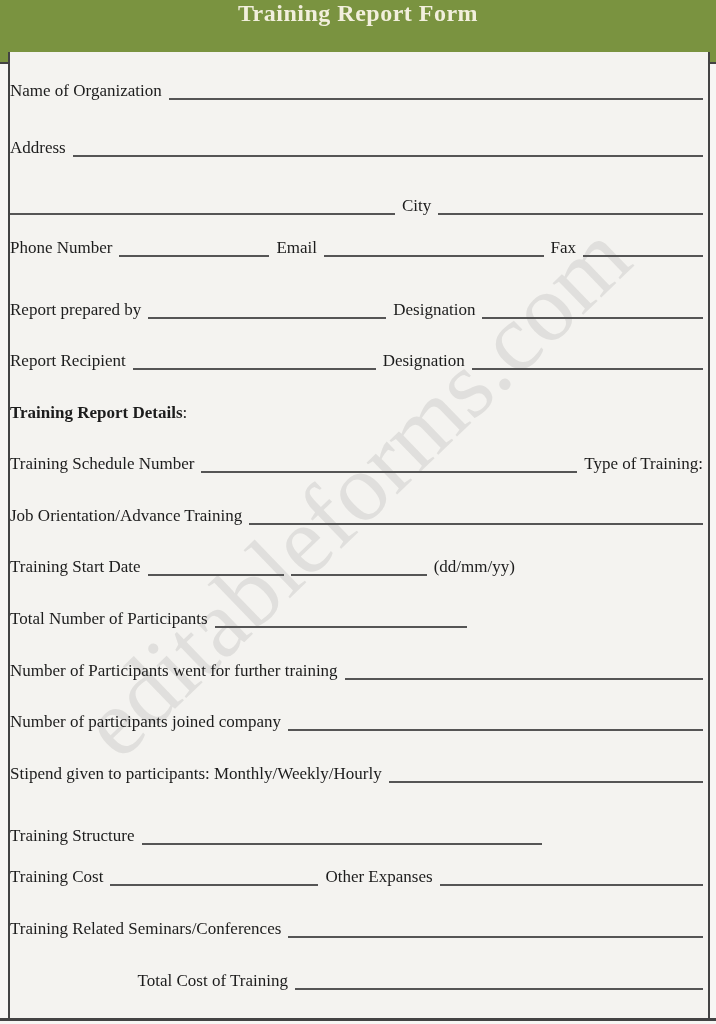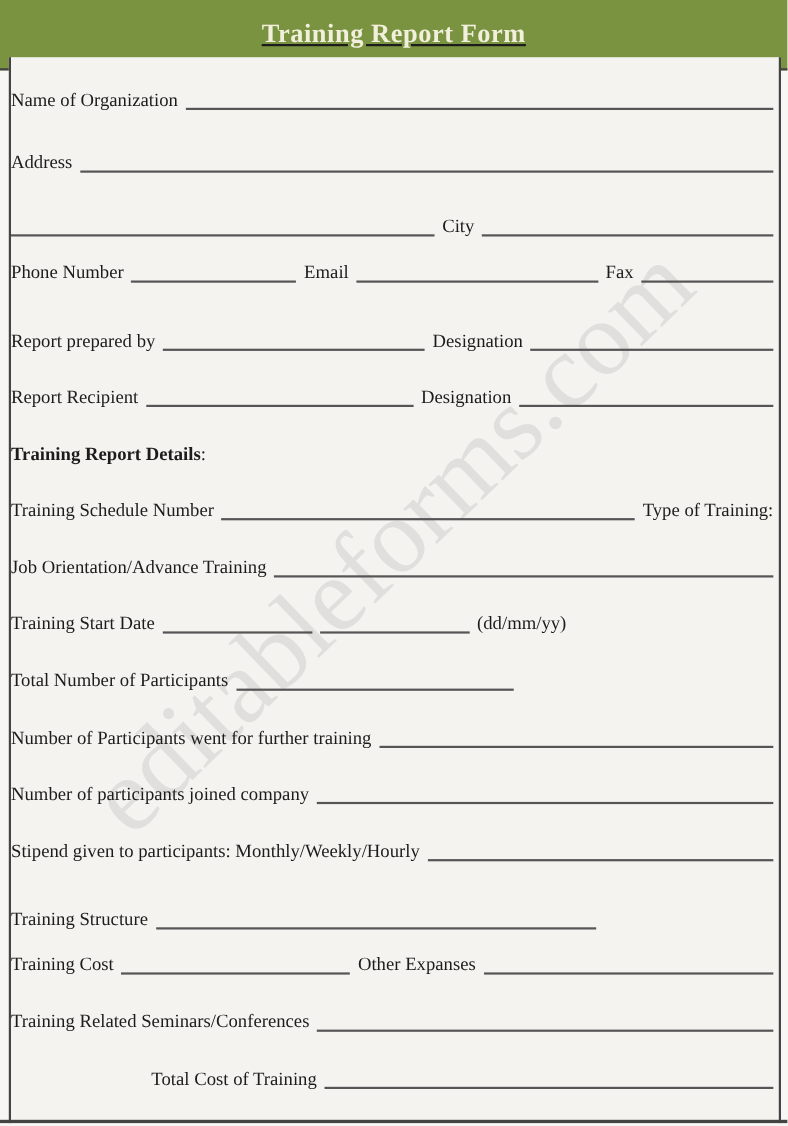--- a/index.html
+++ b/index.html
@@ -11,21 +11,21 @@
     overflow: hidden;
     color: var(--text, #1c1c1c);
   }
   .page { position: absolute; inset: 0; }
 
   
   .header {
     position: absolute; left: 0; top: 0; right: 0; height: 64px;
     background: var(--header-bg, #7a9340);
     border-bottom: 2px solid var(--border, #434343);
-    display: flex; align-items: center; justify-content: center; text-decoration: underline;
+    display: flex; align-items: flex-start; justify-content: center;
   }
   .header .title {
     font-size: 24px; font-weight: bold;
     color: var(--header-text, #f2efdd);
     letter-spacing: 0.5px;
   }
 
   
   .frame {
     position: absolute; left: 8px; right: 6px; top: 52px; bottom: 3px;

